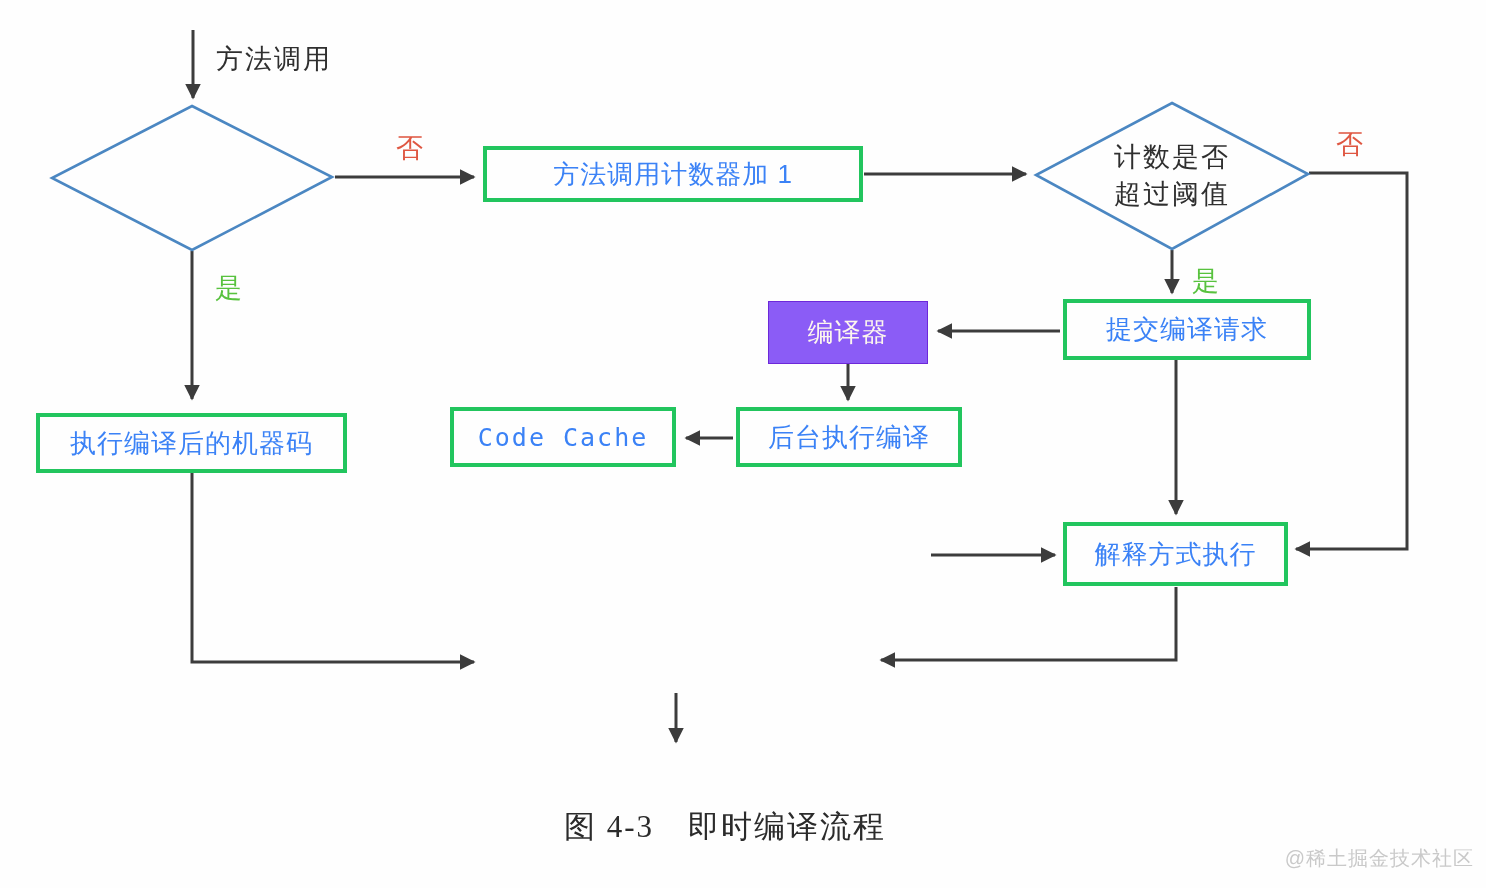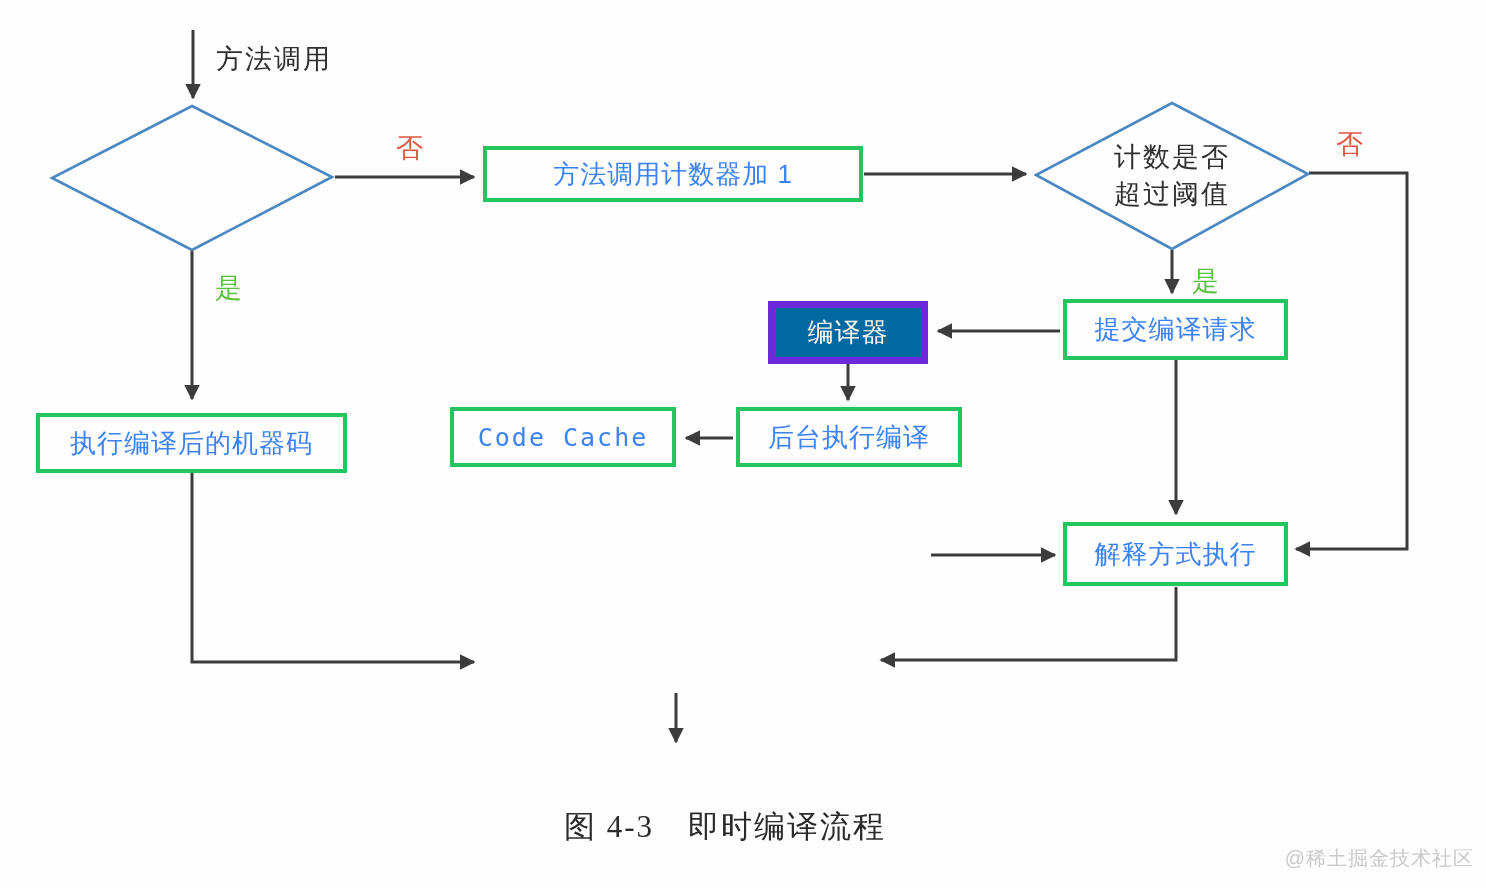--- a/index.html
+++ b/index.html
@@ -34,22 +34,22 @@
     align-items: center;
     justify-content: center;
     text-align: center;
     background: #fefefe;
     border: 4px solid #22c55e;
     font-size: 26px;
     letter-spacing: 1px;
     color: #3b82f6;
   }
   .node.compiler-box {
-    background: #0369a1;
-    border: 7px solid #6d28d9;
+    background: #8b5cf6;
+    border: 1px solid #6d28d9;
     color: #fdf6ee;
   }
   .node.interpreter-box {
     background: #b7da8b;
     border: 3px solid #44503a;
     color: #2f3a28;
   }
   .node.mono { font-family: "DejaVu Sans Mono", monospace; font-size: 25px; letter-spacing: 2px; }
   .dlabel {
     position: absolute;
@@ -118,21 +118,21 @@
     <polygon class="diamond" points="1172,103 1308,174 1172,249 1036,175"></polygon>
   </svg>
 
   <div class="dlabel two-line" style="left:1036px; top:139px; width:272px;">
     <div>计数是否</div>
     <div>超过阈值</div>
   </div>
 
   <div class="node" style="left:483px; top:146px; width:380px; height:56px;">方法调用计数器加 1</div>
 
-  <div class="node" style="left:1063px; top:299px; width:225px; height:61px;">提交编译请求</div>
+  <div class="node" style="left:1063px; top:299px; width:248px; height:61px;">提交编译请求</div>
 
   <div class="node compiler-box" style="left:768px; top:301px; width:160px; height:63px;">编译器</div>
 
   <div class="node" style="left:736px; top:407px; width:226px; height:60px;">后台执行编译</div>
 
   <div class="node mono" style="left:450px; top:407px; width:226px; height:60px;">Code Cache</div>
 
   <div class="node" style="left:36px; top:413px; width:311px; height:60px;text-align:right;">执行编译后的机器码</div>
 
 

